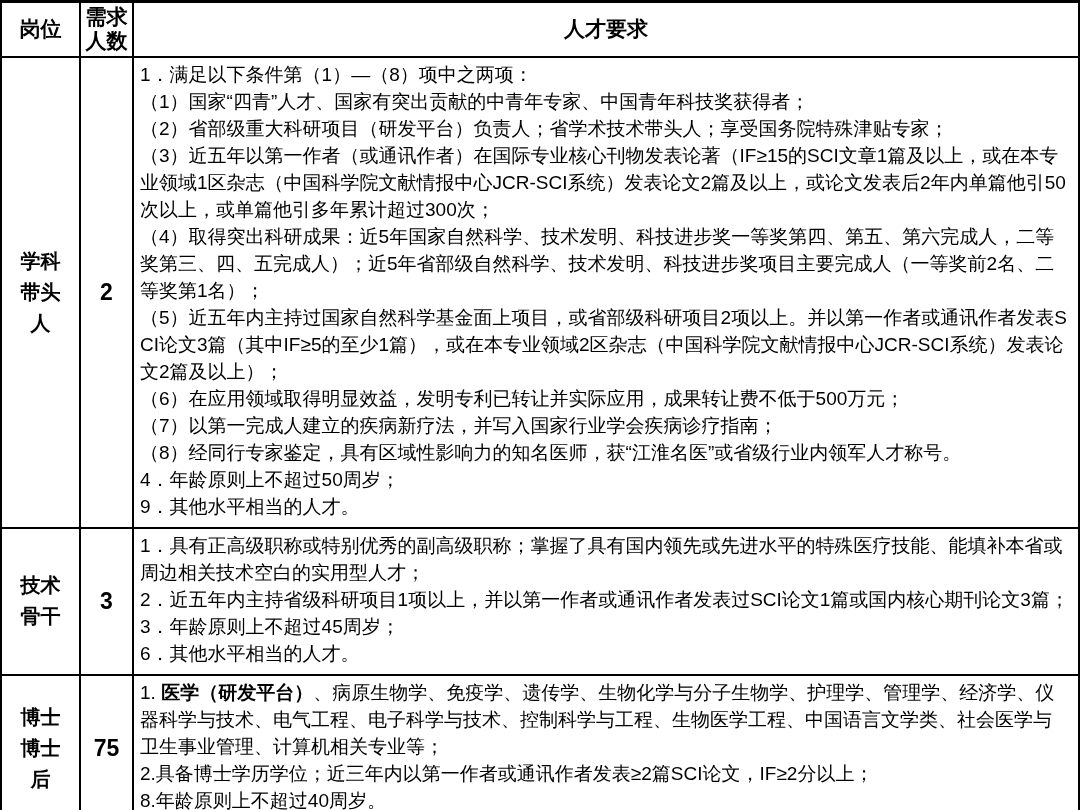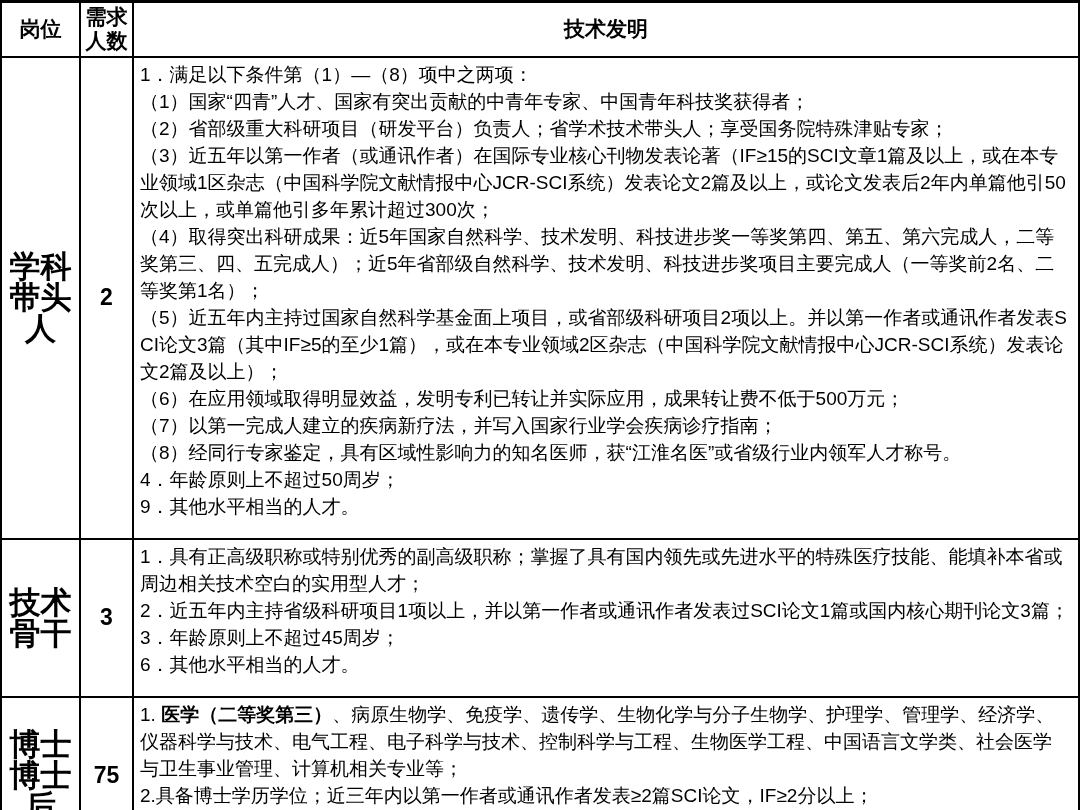--- a/index.html
+++ b/index.html
@@ -40,36 +40,36 @@
     text-align: center;
     vertical-align: middle;
     height: 55px;
     line-height: 24px;
     padding: 2px;
   }
   td.pos-cell {
     text-align: center;
     vertical-align: middle;
     font-weight: bold;
-    font-size: 31px;
+    font-size: 20px;
     line-height: 31px;
-    padding: 2px;
+    padding: 17px;
   }
   td.count-cell {
     text-align: center;
     vertical-align: middle;
     font-weight: bold;
     font-size: 23px;
     padding: 2px;
   }
   td.req-cell {
     vertical-align: middle;
     font-size: 19px;
     line-height: 27px;
-    padding: 3px 8px 18px 6px;
+    padding: 3px 8px 7px 6px;
     word-break: break-all;
     overflow-wrap: anywhere;
     text-align: left;
   }
   td.req-cell p {
     margin: 0;
     padding: 0;
   }
   .r1 { height: 470px; }
   .r2 { height: 134px; }
@@ -89,21 +89,21 @@
     <tbody>
         <tr class="header-row">
       <th class="h-cell">
         <div>岗位</div>
       </th>
       <th class="h-cell">
         <div>需求</div>
         <div>人数</div>
       </th>
       <th class="h-cell">
-        <div>技术发明</div>
+        <div>人才要求</div>
       </th>
     </tr>
 
     <tr class="r1">
       <td class="pos-cell">
         <div>学科</div>
         <div>带头人</div>
       </td>
       <td class="count-cell">2</td>
       <td class="req-cell">
@@ -135,20 +135,20 @@
       </td>
     </tr>
 
     <tr class="r3">
       <td class="pos-cell">
         <div>博士</div>
         <div>博士后</div>
       </td>
       <td class="count-cell">75</td>
       <td class="req-cell">
-        <p><span>1. </span><span class="bold-seg">医学（二等奖第三）</span><span>、病原生物学、免疫学、遗传学、生物化学与分子生物学、护理学、管理学、经济学、仪器科学与技术、电气工程、电子科学与技术、控制科学与工程、生物医学工程、中国语言文学类、社会医学与卫生事业管理、计算机相关专业等；</span></p>
+        <p><span>1. </span><span class="bold-seg">医学（研发平台）</span><span>、病原生物学、免疫学、遗传学、生物化学与分子生物学、护理学、管理学、经济学、仪器科学与技术、电气工程、电子科学与技术、控制科学与工程、生物医学工程、中国语言文学类、社会医学与卫生事业管理、计算机相关专业等；</span></p>
         <p>2.具备博士学历学位；近三年内以第一作者或通讯作者发表≥2篇SCI论文，IF≥2分以上；</p>
         <p>8.年龄原则上不超过40周岁。</p>
       </td>
     </tr>
   </tbody>
     </table>
 </div>
 
 </body></html>

